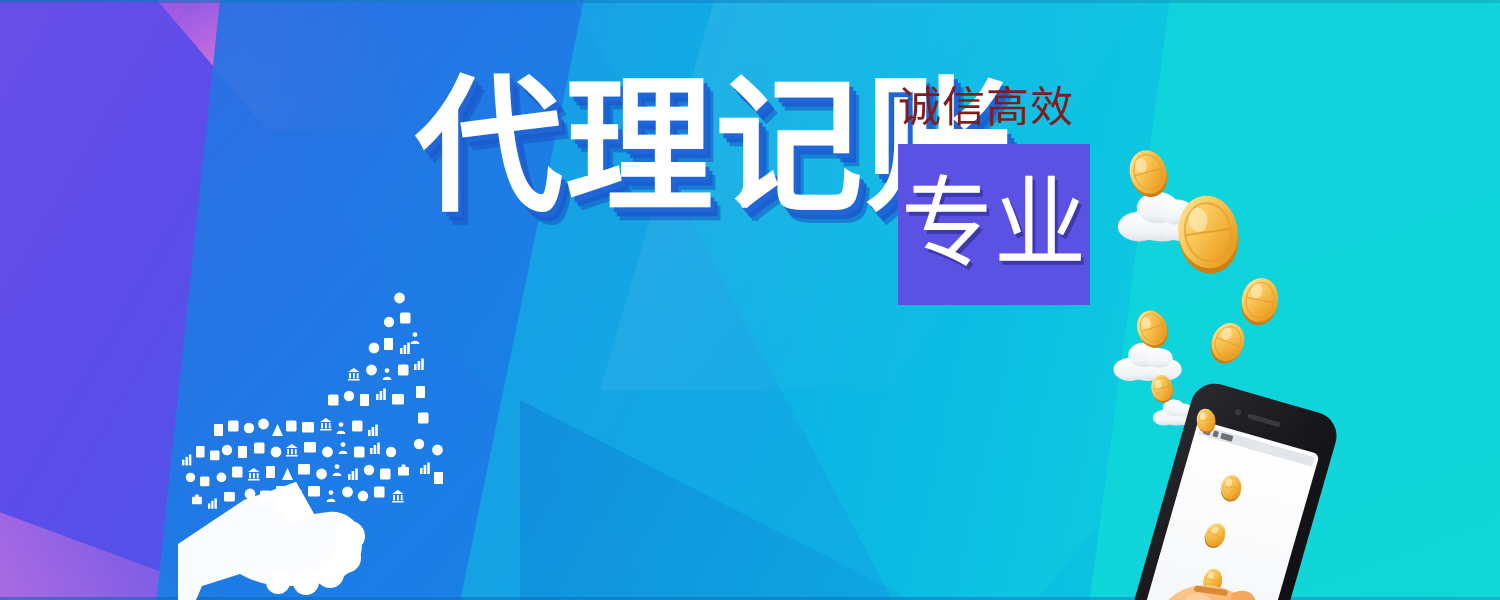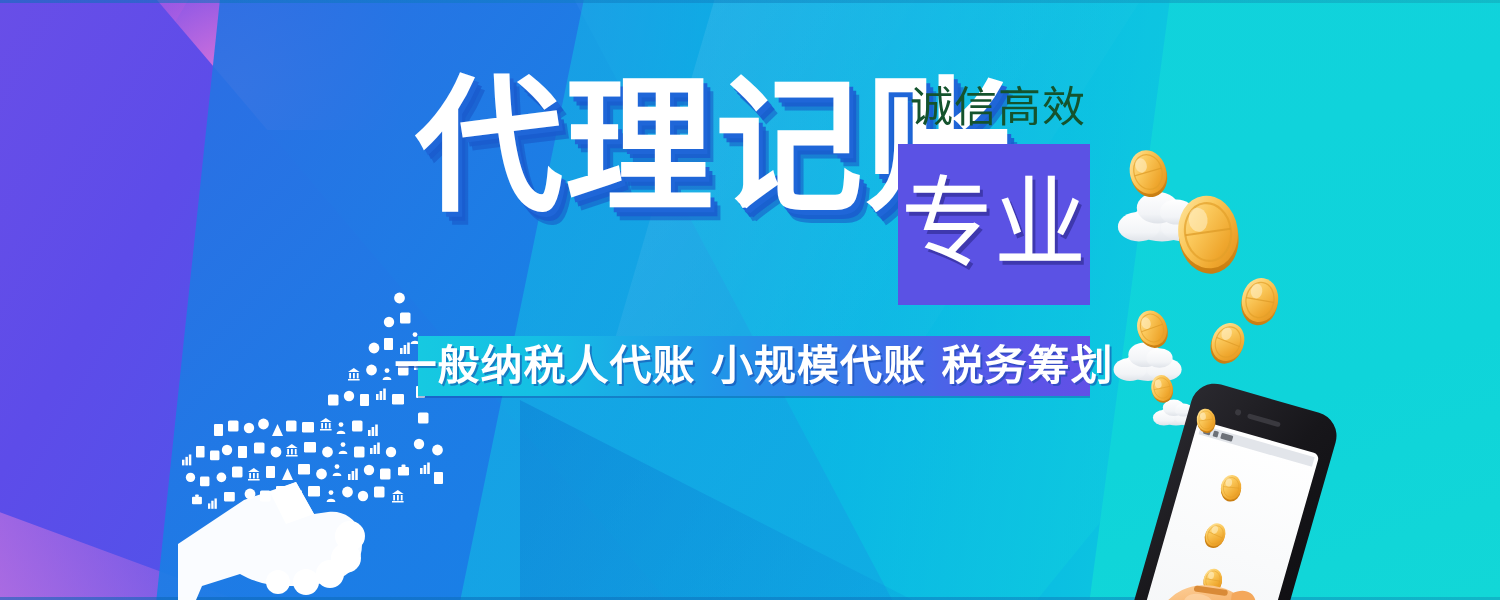--- a/index.html
+++ b/index.html
@@ -157,24 +157,24 @@
   .badge-block {
     position: absolute;
     left: 898px;
     top: 80px;
     width: 200px;
   }
   .badge-tagline {
     font-size: 43px;
     line-height: 54px;
     font-weight: 500;
-    color: #14532d;
+    color: #7f1d1d;
     letter-spacing: 1px;
     white-space: nowrap;
-    text-align: center;
+    text-align: left;
   }
   .badge-box {
     margin-top: 10px;
     width: 192px;
     height: 161px;
     background: #5b52e4;
     display: flex;
     align-items: center;
     justify-content: center;
   }
@@ -550,23 +550,20 @@
     <div class="headline">代理记账</div>
   </div>
 
   <div class="badge-block">
     <div class="badge-tagline">诚信高效</div>
     <div class="badge-box">
       <span class="badge-box-text">专业</span>
     </div>
   </div>
 
-  <div class="subtitle-bar">
-    <span class="subtitle-text">一般纳税人代账  小规模代账  税务筹划</span>
-  </div>
 
   <div class="finance-group">
     <svg viewBox="0 0 330 480" xmlns="http://www.w3.org/2000/svg" aria-hidden="true">
       <defs>
         <linearGradient id="goldFace" x1="0" y1="0" x2="1" y2="1">
           <stop offset="0%" stop-color="#ffe9a8"></stop>
           <stop offset="38%" stop-color="#fbc95c"></stop>
           <stop offset="72%" stop-color="#efa72e"></stop>
           <stop offset="100%" stop-color="#e0901d"></stop>
         </linearGradient>

